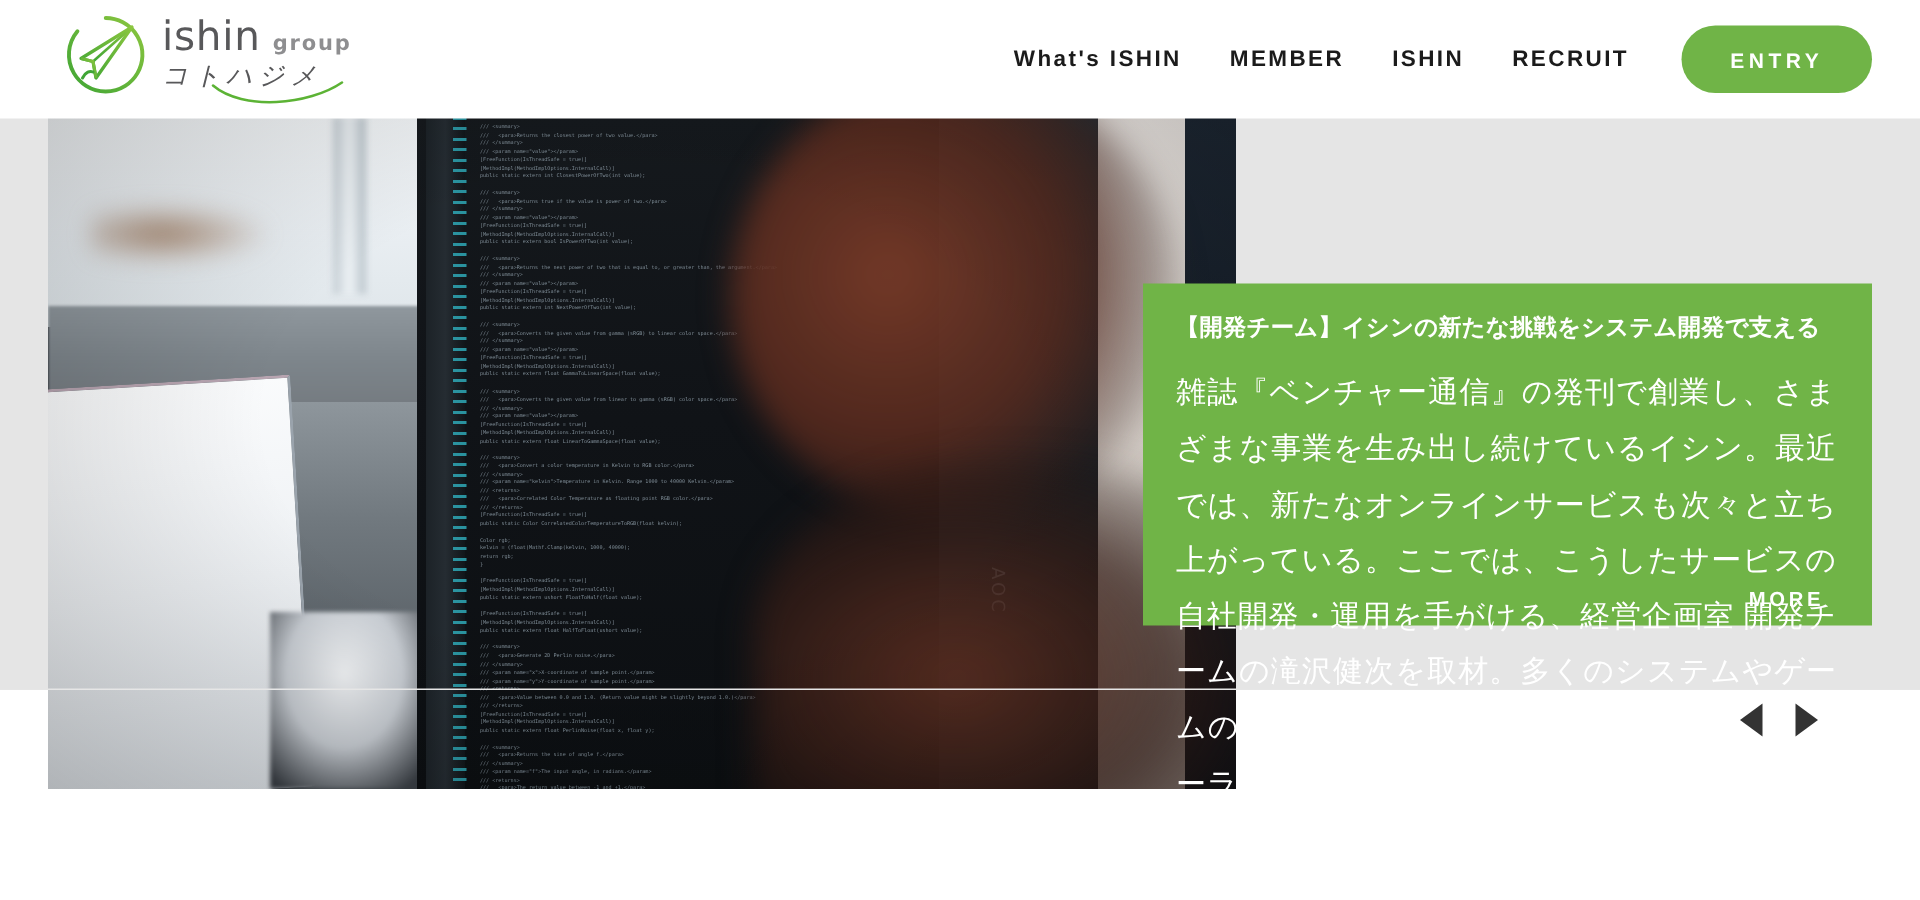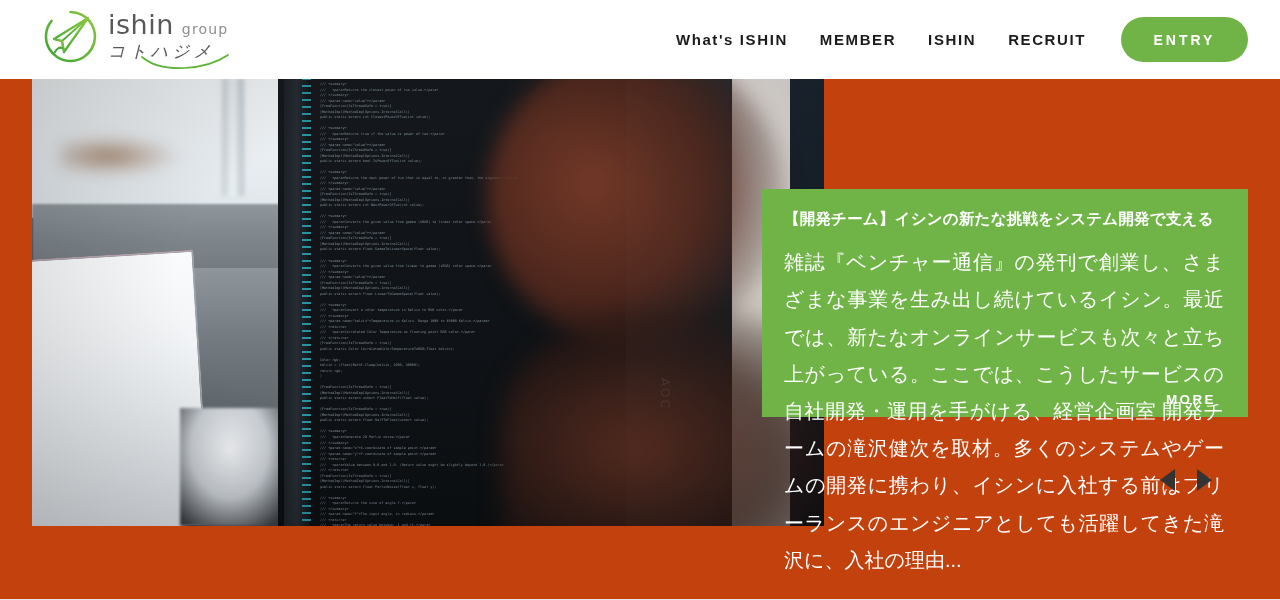--- a/index.html
+++ b/index.html
@@ -2,21 +2,21 @@
 <html><head>
 <meta charset="utf-8">
 <style>
   * { margin:0; padding:0; box-sizing:border-box; }
   html, body {
     width:1280px; height:600px;
     background:#ffffff;
     font-family:"Liberation Sans", sans-serif;
     overflow:hidden;
   }
-  .page { position:relative; width:1280px; height:600px; background:#c2410c; }
+  .page { position:relative; width:1280px; height:460px; background:#e5e5e5; }
 
   
   .header {
     position:absolute; top:0; left:0; width:1280px; height:79px;
     background:#fff; z-index:40;
     display:flex; align-items:center;
   }
   .brand {
     position:absolute; left:42px; top:8px;
     display:flex; align-items:center; gap:9px;
@@ -24,21 +24,21 @@
   .brand-mark { width:57px; height:57px; flex:0 0 auto; }
   .brand-words { display:flex; flex-direction:column; justify-content:center; padding-top:2px; }
   .brand-row1 { display:flex; align-items:baseline; gap:8px; }
   .brand-ishin {
     font-family:"DejaVu Sans", sans-serif;
     font-size:27px; color:#58585a; letter-spacing:0.5px; line-height:1;
     font-weight:400;
   }
   .brand-group {
     font-family:"DejaVu Sans", sans-serif;
-    font-size:14px; color:#8e8e90; letter-spacing:1.2px; line-height:1;
+    font-size:14px; color:#8e8e90; letter-spacing:1.2px; line-height:1;font-weight:bold;
   }
   .brand-row2 { position:relative; margin-top:3px; height:24px; }
   .brand-kana {
     font-family:"DejaVu Sans", sans-serif;
     font-size:17px; color:#58585a; letter-spacing:4px; line-height:1.2;
     white-space:nowrap;
     font-style:italic;
   }
   .brand-swoosh { position:absolute; left:-2px; top:9px; }
 

